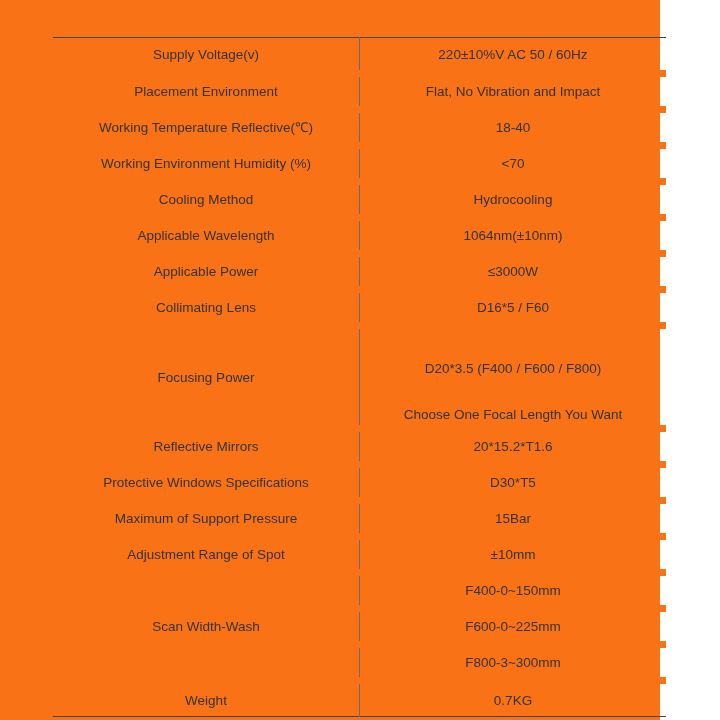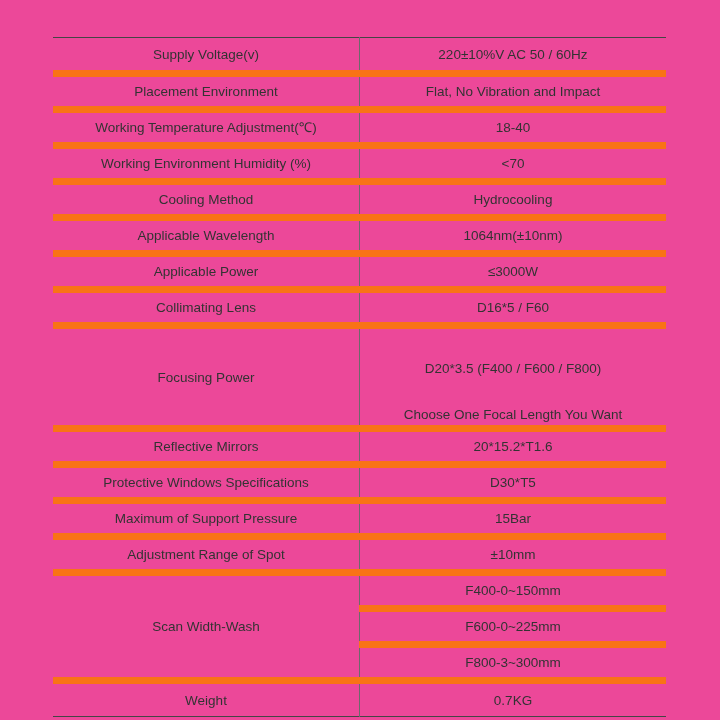--- a/index.html
+++ b/index.html
@@ -4,23 +4,23 @@
 <style>
   * { margin: 0; padding: 0; box-sizing: border-box; }
   html, body {
     width: 720px;
     height: 720px;
     background: #ffffff;
     font-family: "Liberation Sans", sans-serif;
   }
   .page {
     position: relative;
-    width: 720px;
+    width: 660px;
     height: 720px;
-    background: #ec4899;
+    background: #f97316;
   }
   table.spec-table {
     position: absolute;
     left: 53px;
     top: 37px;
     width: 613px;
     border-collapse: collapse;
     table-layout: fixed;
     border-top: 1px solid #454545;
     border-bottom: 1px solid #454545;
@@ -63,21 +63,21 @@
     <tbody>
       <tr class="first">
         <td class="label-cell">Supply Voltage(v)</td>
         <td class="value-cell">220±10%V AC 50 / 60Hz</td>
       </tr>
       <tr>
         <td class="label-cell">Placement Environment</td>
         <td class="value-cell">Flat, No Vibration and Impact</td>
       </tr>
       <tr>
-        <td class="label-cell">Working Temperature Adjustment(℃)</td>
+        <td class="label-cell">Working Temperature Reflective(℃)</td>
         <td class="value-cell">18-40</td>
       </tr>
       <tr>
         <td class="label-cell">Working Environment Humidity (%)</td>
         <td class="value-cell">&lt;70</td>
       </tr>
       <tr>
         <td class="label-cell">Cooling Method</td>
         <td class="value-cell">Hydrocooling</td>
       </tr>

